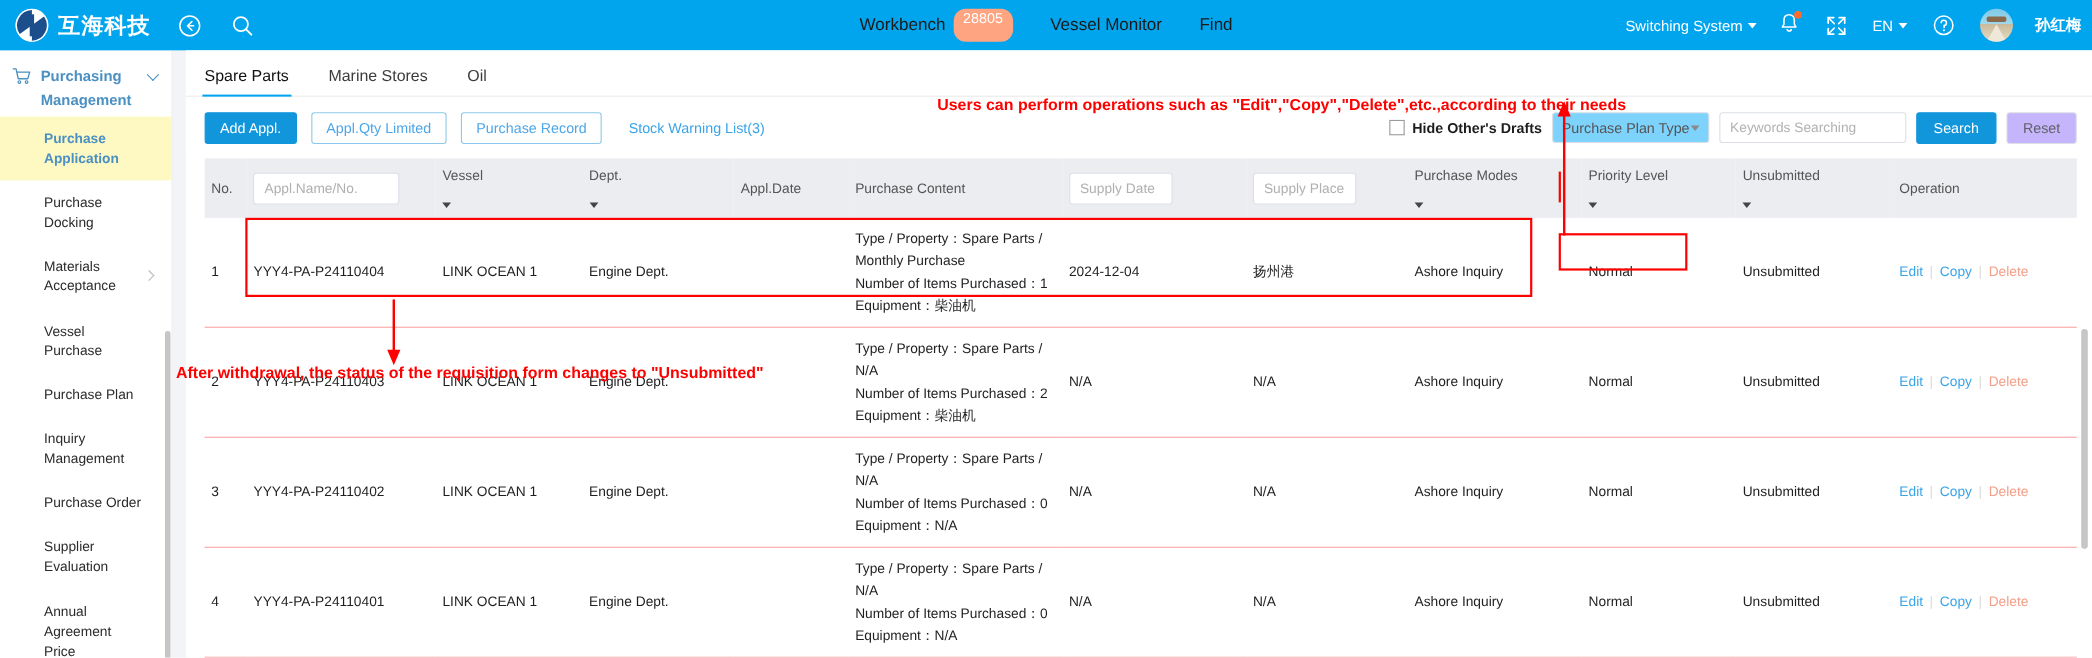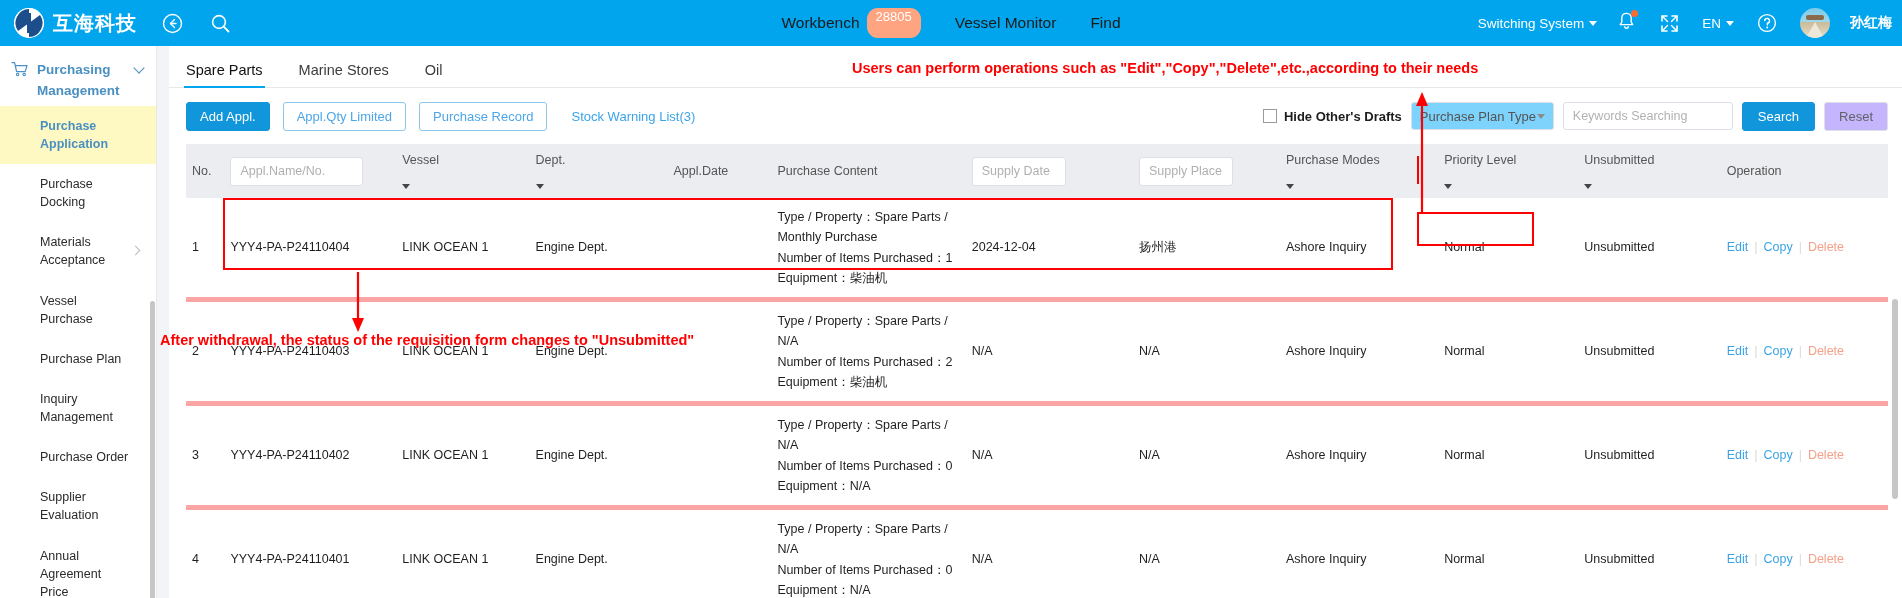--- a/index.html
+++ b/index.html
@@ -172,21 +172,21 @@
 
   
   .table-wrap { position: relative; padding: 0 14px 0 17px; }
   table.grid { width: 100%; border-collapse: collapse; table-layout: fixed; }
   table.grid th {
     background: #EBEDF0; font-size: 12.5px; color: #555; font-weight: normal;
     text-align: left; padding: 9px 6px; height: 38px; vertical-align: middle;
   }
   table.grid td {
     font-size: 12.5px; color: #1f1f1f; padding: 9px 6px; vertical-align: middle;
-    border-bottom: 5px solid #fca5a5; line-height: 1.62;
+    border-bottom: 1px solid #fca5a5; line-height: 1.62;
   }
   .th-flex { display: flex; align-items: flex-start; gap: 17px; flex-direction: column; }
   .caret-dk {
     width: 0; height: 0; border-left: 4.5px solid transparent;
     border-right: 4.5px solid transparent; border-top: 5px solid #444;
   }
   .th-input {
     width: 133px; height: 29px; border: 1px solid #DCDFE6; border-radius: 3px;
     background: #fff; padding: 0 9px; font-size: 12.5px; color: #333;
     font-family: "Liberation Sans", sans-serif;
@@ -553,21 +553,21 @@
                 </span>
               </td>
             </tr>
           </tbody>
         </table>
         <div class="table-scroll"></div>
       </div>
     </div>
   </div>
 
-  <div class="ann-text" style="left:852px; top:60px;">Users can perform operations such as "Edit","Copy","Delete",etc.,according to their needs</div>
+  <div class="ann-text" style="left:852px; top:88px;">Users can perform operations such as "Edit","Copy","Delete",etc.,according to their needs</div>
 
   <div class="ann-text" style="left:160px; top:332px;">After withdrawal, the status of the requisition form changes to "Unsubmitted"</div>
 
   <div class="ann-box" style="left:223px; top:198px; width:1170px; height:72px;"></div>
 
   <div class="ann-box" style="left:1417px; top:212px; width:117px; height:34px;"></div>
 
   <div class="ann-box" style="left:1417px; top:156px; width:0; height:28px; border-width:0 0 0 2.5px;"></div>
 
   <svg class="ann-arrow" style="left:1404px; top:88px;" width="40" height="128" viewBox="0 0 40 128">

